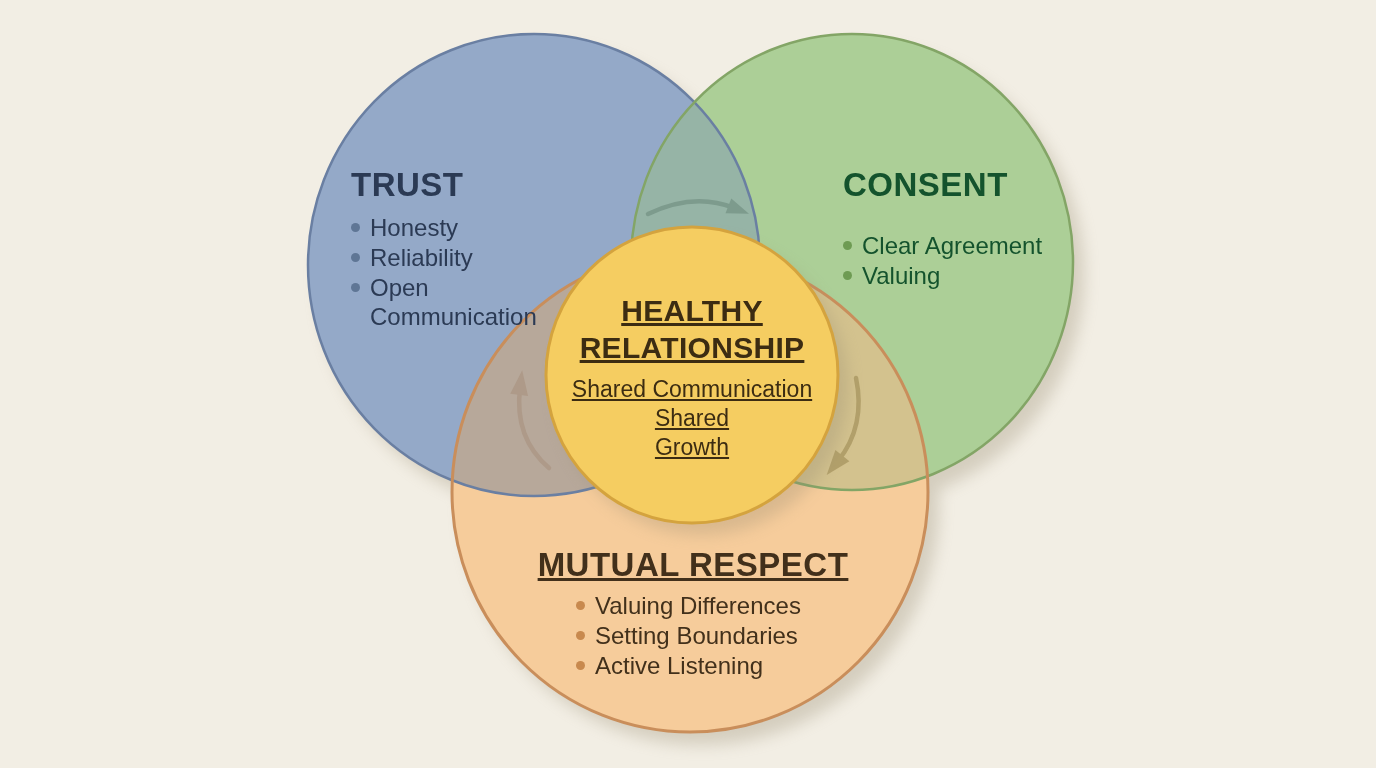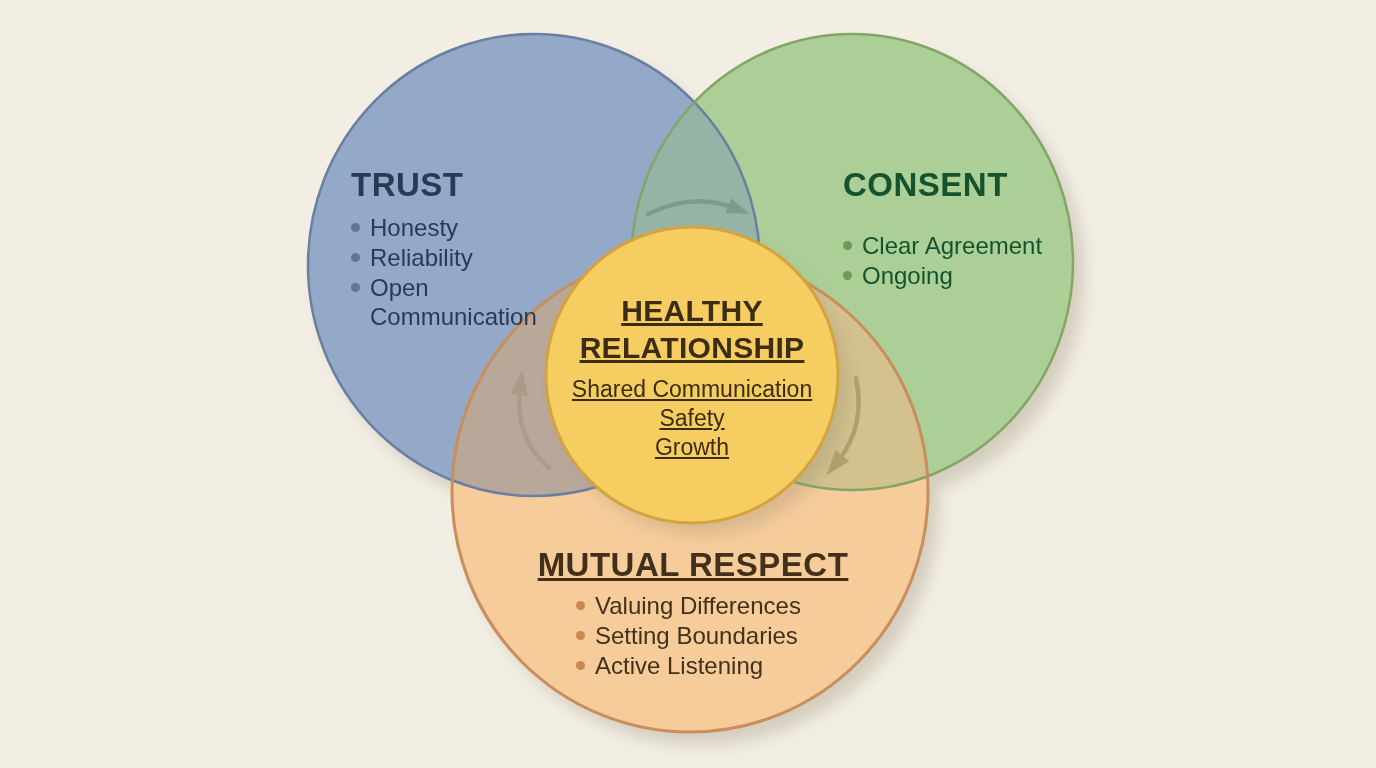--- a/index.html
+++ b/index.html
@@ -134,30 +134,30 @@
 
   <div class="label-block" style="left: 843px; top: 166px; color: #14532d;">
     <div class="circle-title">CONSENT</div>
     <ul class="bullet-list" style="margin-top:27px; width:225px;">
       <li>
         <span class="bullet-dot" style="background-color: rgb(110, 155, 83);"></span>
         <span>Clear Agreement</span>
       </li>
       <li>
         <span class="bullet-dot" style="background-color: rgb(110, 155, 83);"></span>
-        <span>Ongoing</span>
+        <span>Valuing</span>
       </li>
     </ul>
   </div>
 
   <div class="label-block centered" style="left: 532px; top: 293px; width: 320px; color: rgb(60, 44, 18);">
     <div class="center-title">HEALTHY RELATIONSHIP</div>
     <ul class="plain-list" style="margin-top:9px;">
       <li>Shared Communication</li>
-      <li>Safety</li>
+      <li>Shared</li>
       <li>Growth</li>
     </ul>
   </div>
 
   <div class="label-block centered" style="left: 533px; top: 546px; width: 320px; color: rgb(66, 48, 27);">
     <div class="circle-title">MUTUAL RESPECT</div>
   </div>
   <div class="label-block" style="left: 576px; top: 591px; color: rgb(66, 48, 27);">
     <ul class="bullet-list" style="width:240px;">
       <li>

